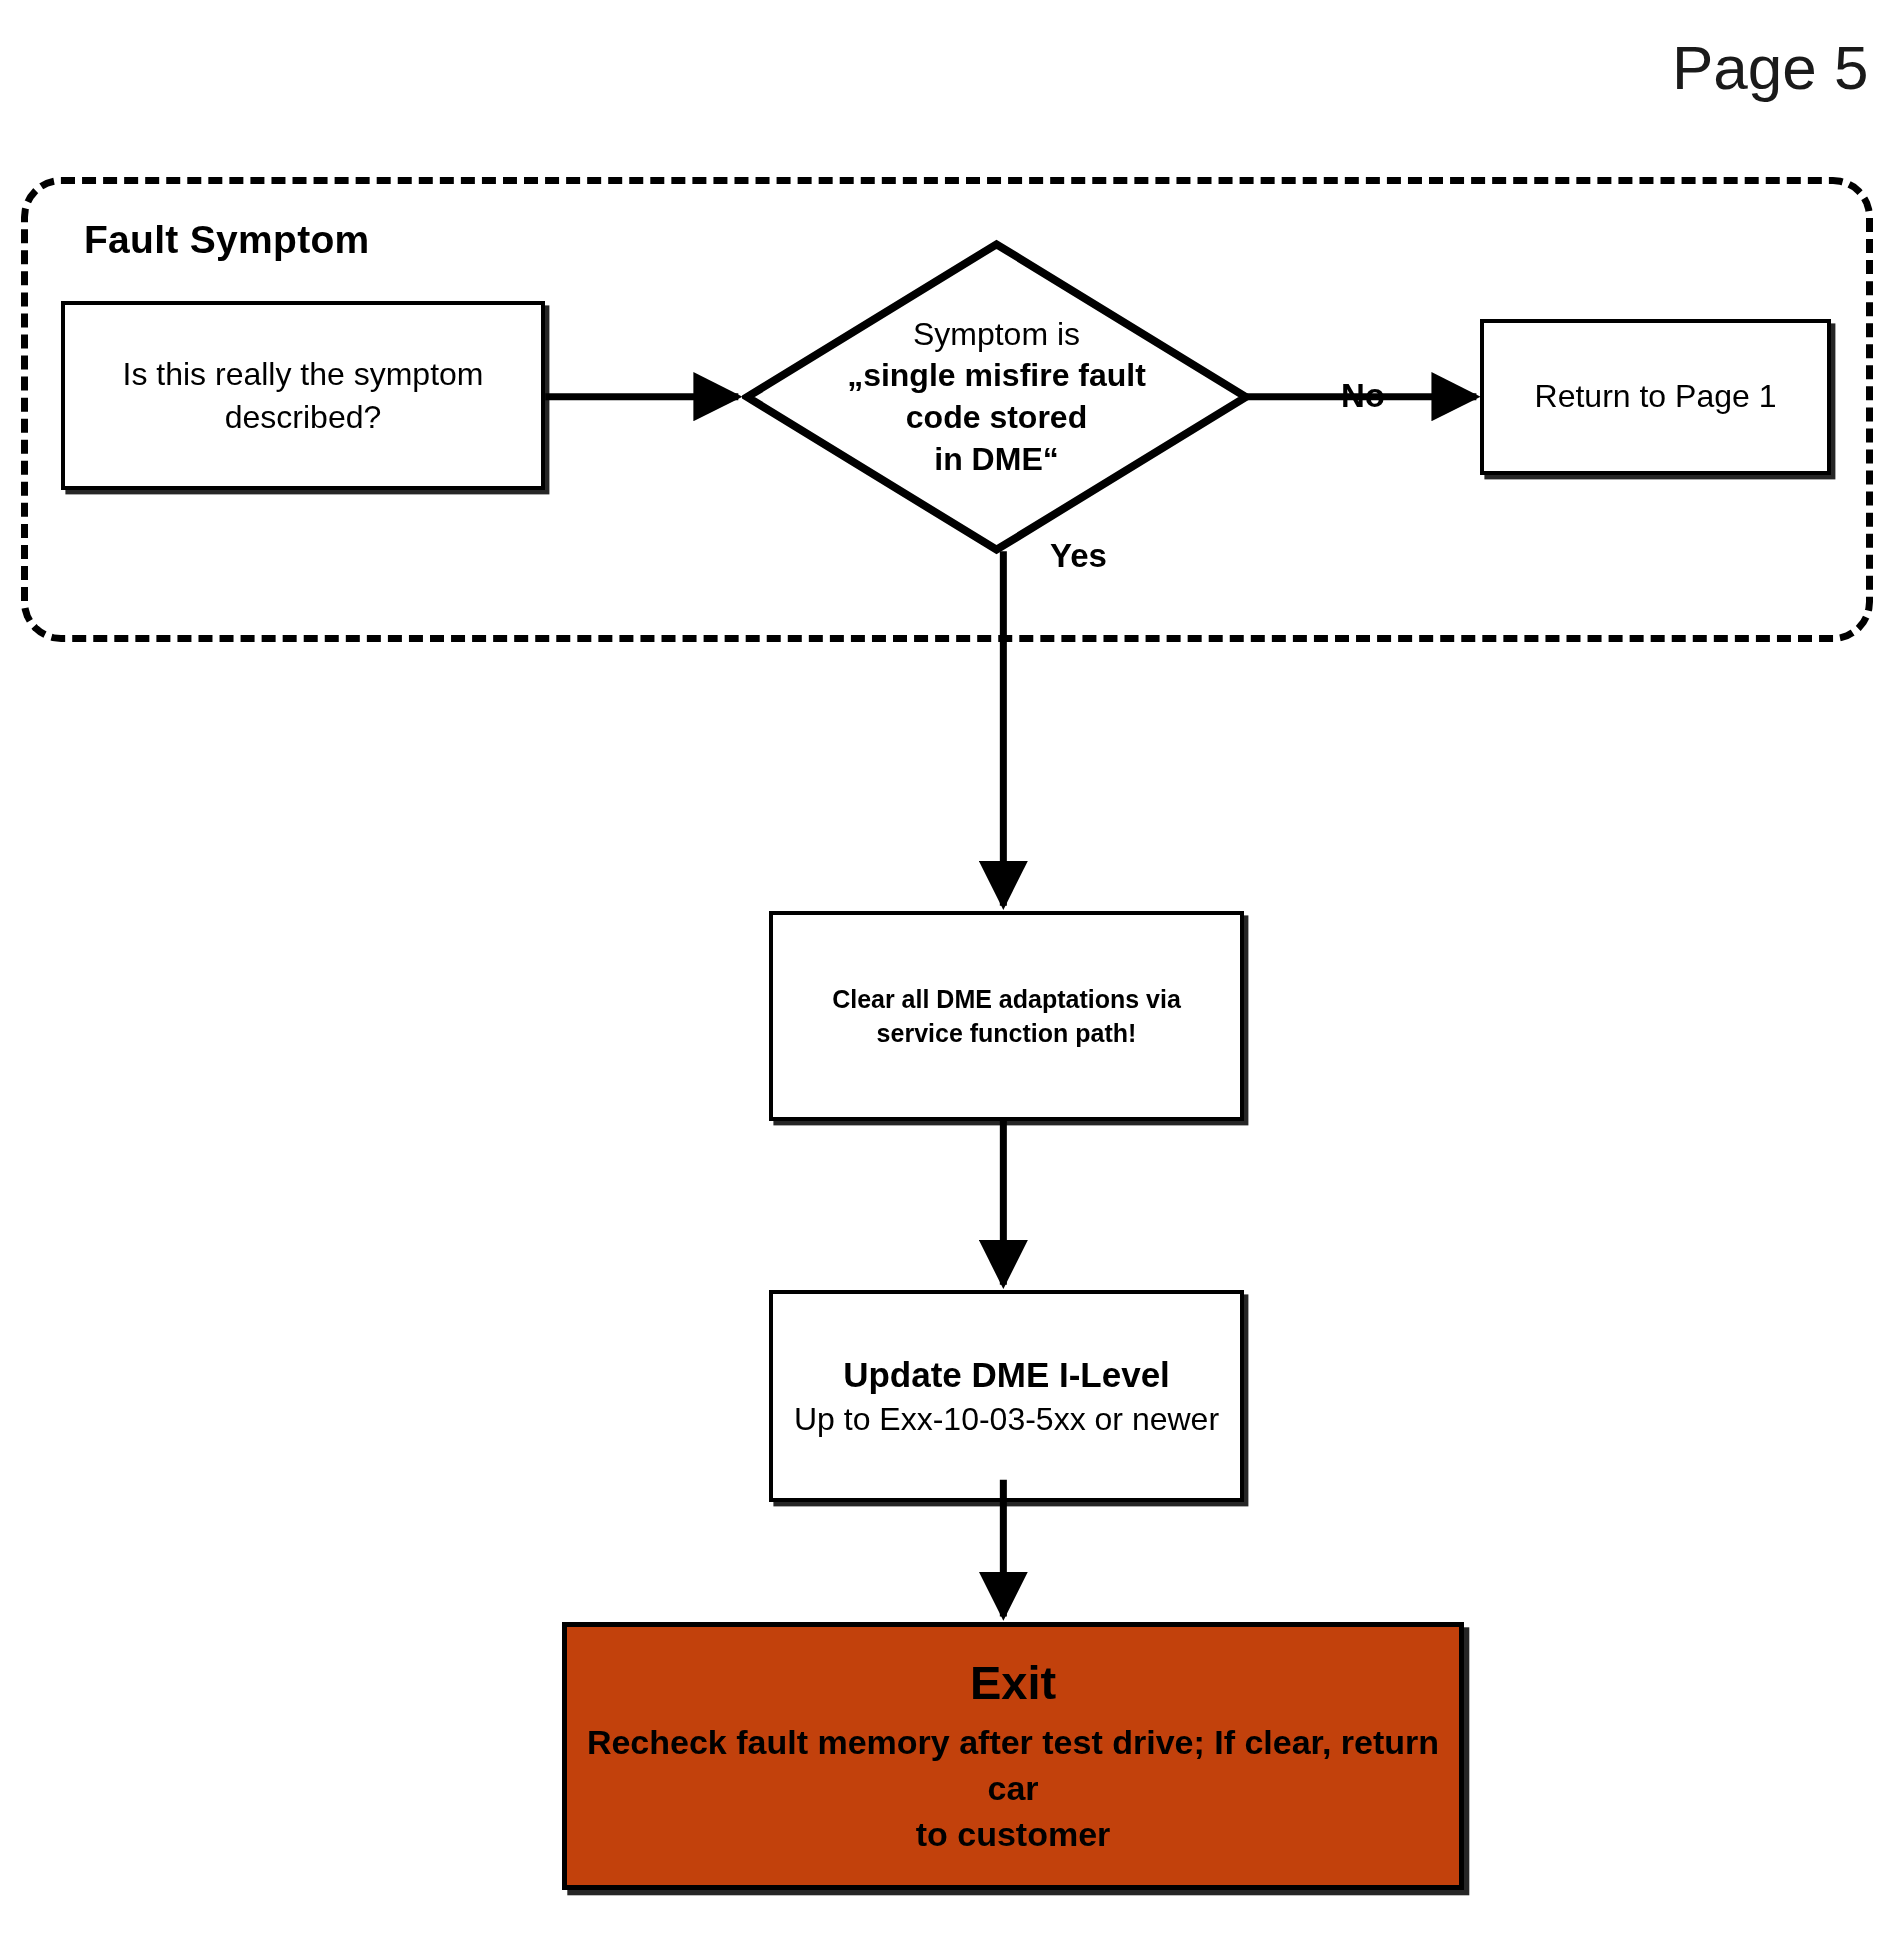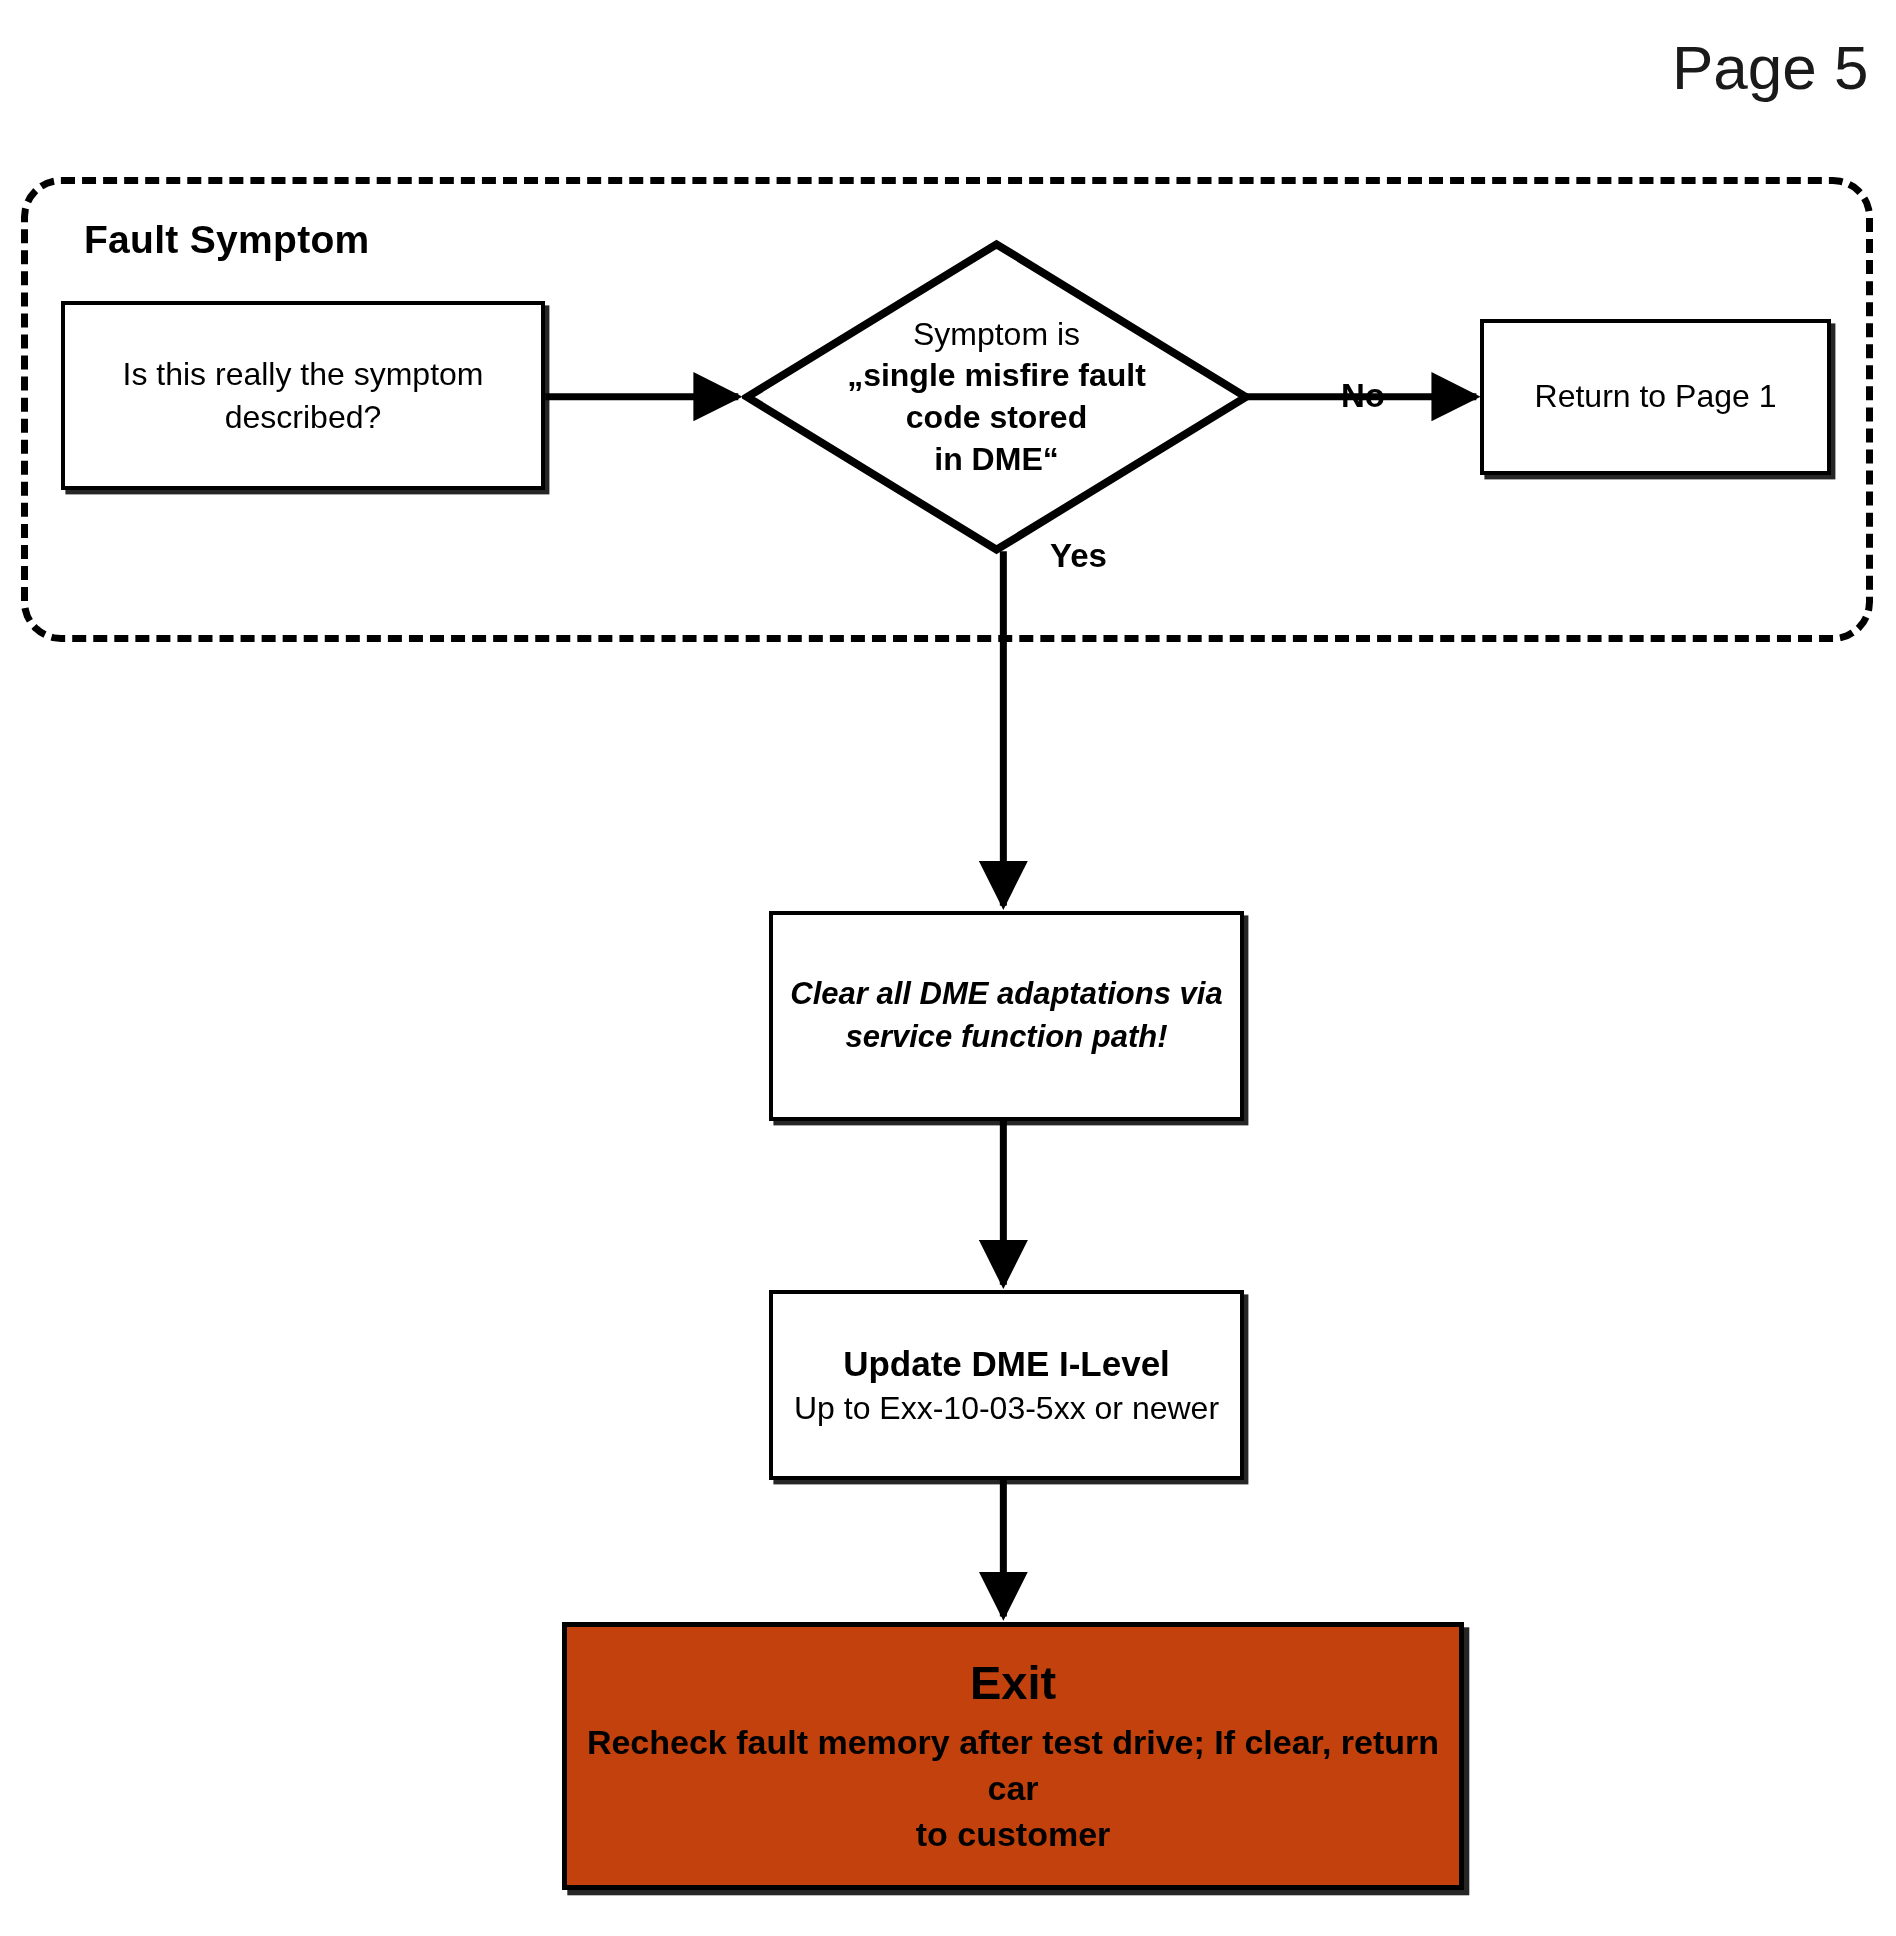--- a/index.html
+++ b/index.html
@@ -99,25 +99,25 @@
     left: 1480px; top: 319px; width: 351px; height: 156px;
   }
   #box-return-page1 .line {
     font-size: 32px; font-weight: 400; line-height: 1.3;
   }
 
   #box-clear-adaptations {
     left: 769px;  top: 911px; width: 475px; height: 210px;
   }
   #box-clear-adaptations .line {
-    font-size: 31px; font-weight: bold; line-height: 1.38; font-style: italic;
+    font-size: 25px; font-weight: bold; line-height: 1.38;
   }
 
   #box-update-ilevel {
-    left: 769px;  top: 1290px; width: 475px; height: 190px; justify-content: center;
+    left: 769px;  top: 1290px; width: 475px; height: 212px; justify-content: center;
   }
   #box-update-ilevel .line-bold {
     font-size: 35px; font-weight: bold; line-height: 1.35;
   }
   #box-update-ilevel .line-regular {
     font-size: 32px; font-weight: 400; line-height: 1.35;
   }
 
   #box-exit {
     left: 562px;  top: 1622px; width: 902px; height: 268px;

